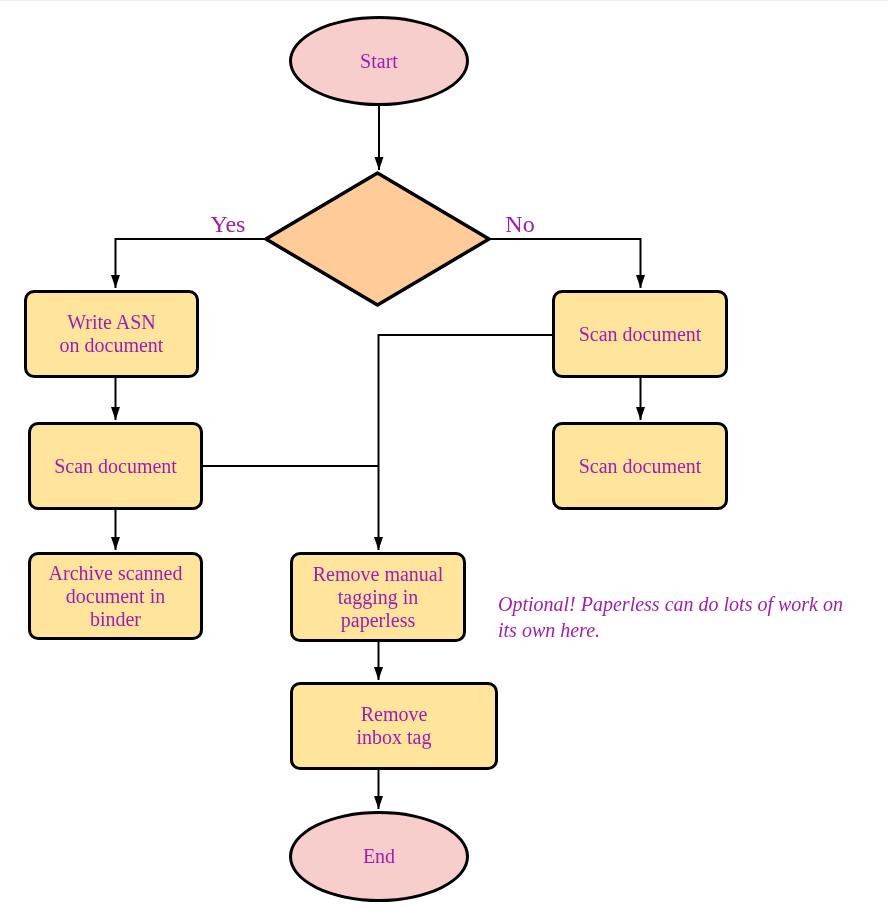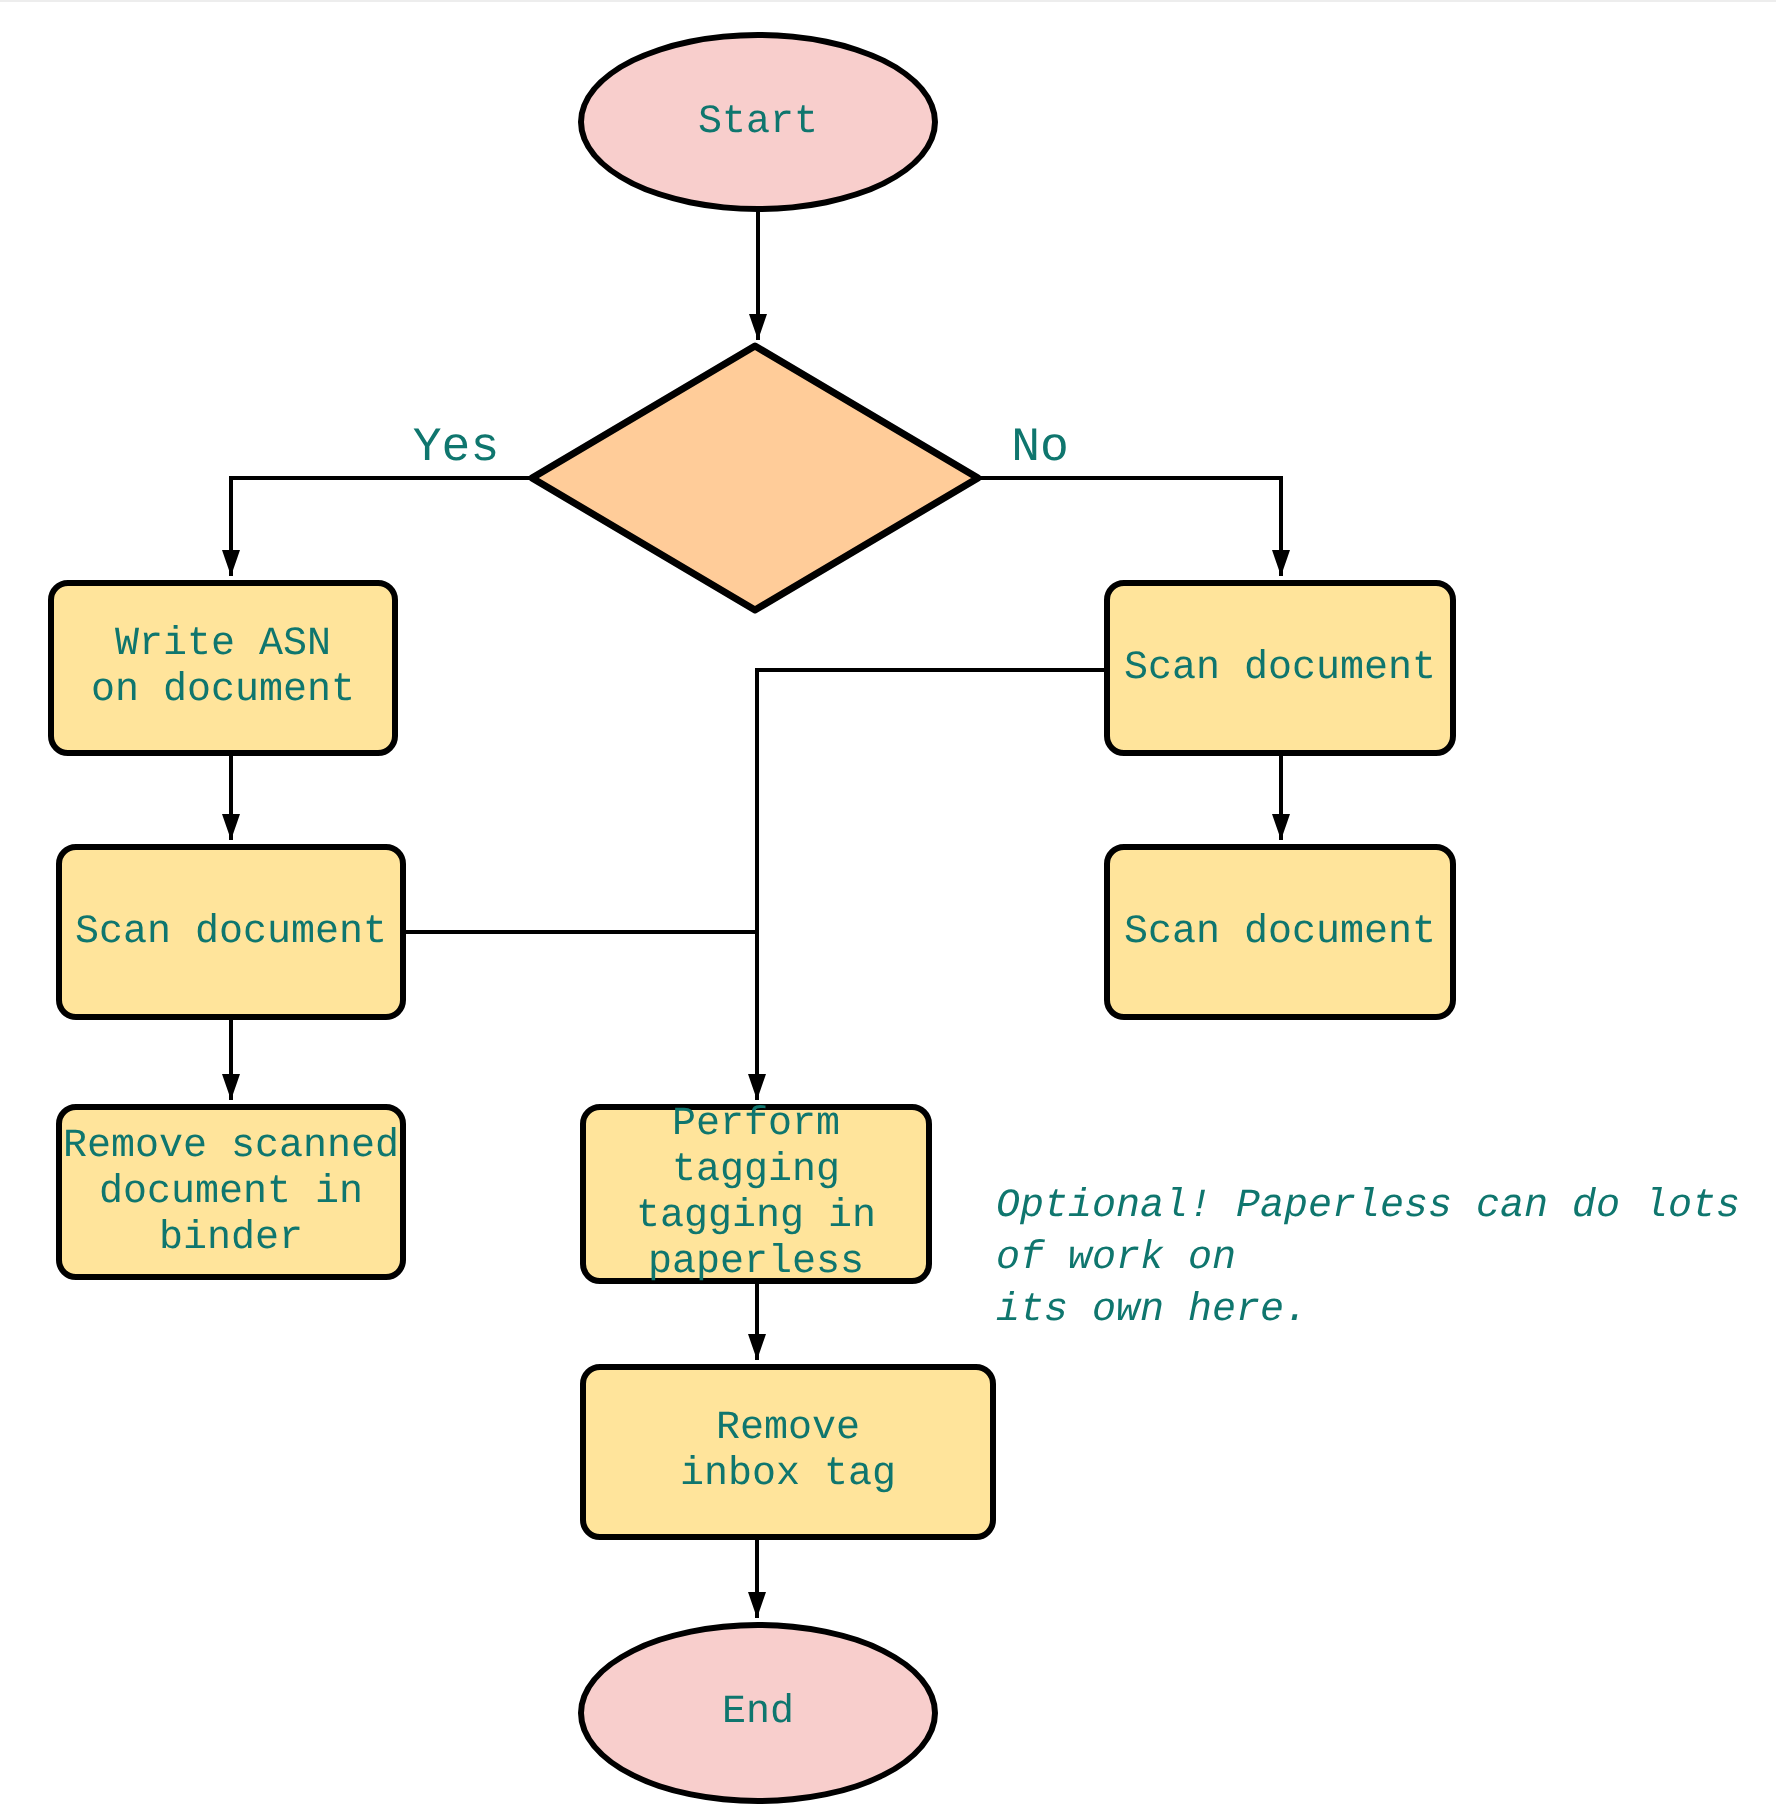--- a/index.html
+++ b/index.html
@@ -2,22 +2,22 @@
 <html><head>
 <meta charset="utf-8">
 <style>
   html, body { margin: 0; padding: 0; background: #ffffff; }
   .canvas {
     position: relative;
     width: 888px;
     height: 907px;
     background: #ffffff;
     overflow: hidden;
-    font-family: Liberation Mono, monospace;
-    color: #0f766e;
+    font-family: Liberation Serif, serif;
+    color: #a21caf;
   }
   svg.edges {
     position: absolute;
     left: 0; top: 0;
     width: 888px; height: 907px;
     z-index: 1;
   }
   .node {
     position: absolute;
     z-index: 2;
@@ -125,35 +125,35 @@
   <div class="node process" id="n-write">
     <span class="node-label">Write ASN
 on document</span>
   </div>
 
   <div class="node process" id="n-scanl">
     <span class="node-label">Scan document</span>
   </div>
 
   <div class="node process" id="n-archive">
-    <span class="node-label">Remove scanned
+    <span class="node-label">Archive scanned
 document in
 binder</span>
   </div>
 
   <div class="node process" id="n-scanr">
     <span class="node-label">Scan document</span>
   </div>
 
   <div class="node process" id="n-trash">
     <span class="node-label">Scan document</span>
   </div>
 
   <div class="node process" id="n-tag">
-    <span class="node-label">Perform tagging
+    <span class="node-label">Remove manual
 tagging in
 paperless</span>
   </div>
 
   <div class="note" id="note">Optional! Paperless can do lots of work on
 its own here.</div>
 
   <div class="node process" id="n-remove">
     <span class="node-label">Remove
 inbox tag</span>

